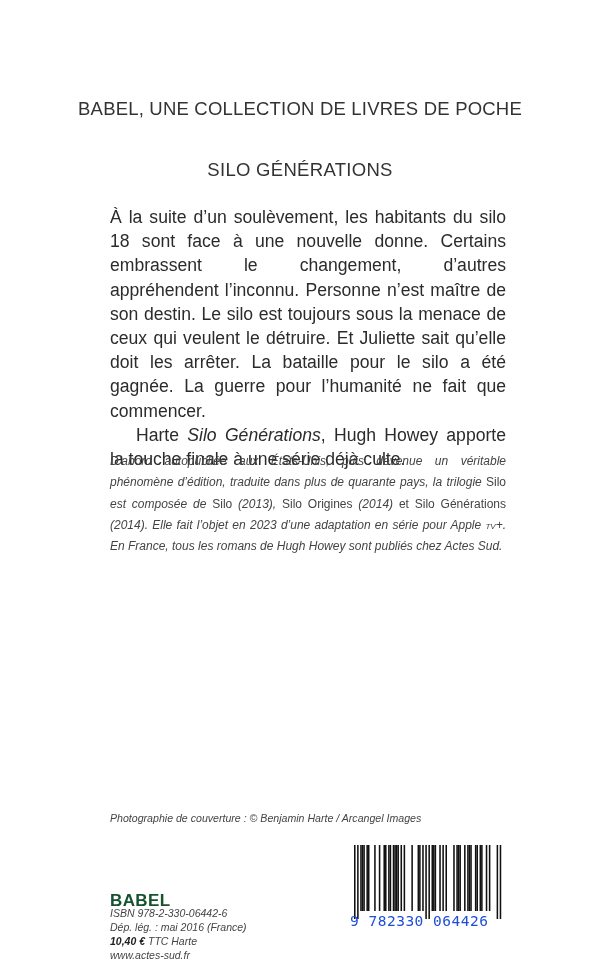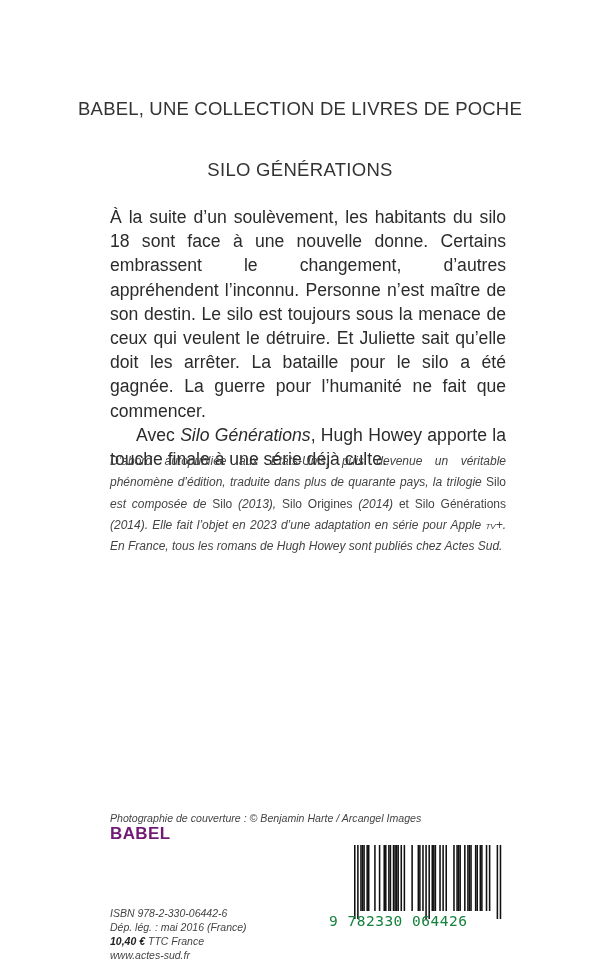--- a/index.html
+++ b/index.html
@@ -7,51 +7,51 @@
   .page { position:absolute; left:0; top:0; width:557px; height:960px; background:#fff; }
   .collection { position:absolute; left:0; width:600px; top:98px; text-align:center; font-size:18.5px; letter-spacing:0.2px; color:#333; font-family:"Liberation Sans", sans-serif; }
   .title { position:absolute; left:0; width:600px; top:159px; text-align:center; font-size:18.5px; color:#333; letter-spacing:0.3px; }
   .blurb { position:absolute; left:110px; width:396px; top:205px; font-size:17.6px; line-height:24.2px; color:#2b2b2b; text-align:justify; }
   .blurb p { margin:0; }
   .blurb p.indent { text-indent:26px; }
   .note { position:absolute; left:110px; width:396px; top:451px; font-size:12px; line-height:21.3px; color:#444; text-align:justify; font-style:italic; }
   .note .up { font-style:normal; }
   .note .sc { font-variant:small-caps; }
   .credit { position:absolute; left:110px; top:812px; font-size:10.6px; color:#444;font-style:italic; }
-  .brand { position:absolute; left:110px; top:824px; font-size:17px; font-weight:bold; color:#701a75; letter-spacing:0.4px; }
+  .brand { position:absolute; left:110px; top:891px; font-size:17px; font-weight:bold; color:#14532d; letter-spacing:0.4px; }
   .legal { position:absolute; left:110px; top:906px; font-size:10.5px; line-height:14px; color:#444; font-style:italic; }
   .legal div { white-space:nowrap; }
   .legal .price { font-weight:bold; font-style:italic; color:#222; }
   .barcode { position:absolute; left:346px; top:845px; width:165px; height:98px; }
   .barcode svg { display:block; }
-  .bc-digits { position:absolute; left:329px; top:913px; font-family:"DejaVu Sans Mono", monospace; font-size:14.5px; color:#15803d; letter-spacing:0.5px; white-space:nowrap; }
+  .bc-digits { position:absolute; left:350px; top:913px; font-family:"DejaVu Sans Mono", monospace; font-size:14.5px; color:#1d4ed8; letter-spacing:0.5px; white-space:nowrap; }
 </style>
 </head>
 <body>
 
 <div class="page">
 
   <div class="collection">BABEL, UNE COLLECTION DE LIVRES DE POCHE</div>
   <div class="title">SILO GÉNÉRATIONS</div>
 
   <div class="blurb">
     <p>À la suite d’un soulèvement, les habitants du silo 18 sont face à une nouvelle donne. Certains embrassent le changement, d’autres appréhendent l’inconnu. Personne n’est maître de son destin. Le silo est toujours sous la menace de ceux qui veulent le détruire. Et Juliette sait qu’elle doit les arrêter. La bataille pour le silo a été gagnée. La guerre pour l’humanité ne fait que commencer.</p>
-    <p class="indent"><span>Avec </span><i>Silo Générations</i><span>, Hugh Howey apporte la touche finale à une série déjà culte.</span></p>
+    <p class="indent"><span>Harte </span><i>Silo Générations</i><span>, Hugh Howey apporte la touche finale à une série déjà culte.</span></p>
   </div>
 
   <div class="note"><span>D’abord autopubliée aux États-Unis, puis devenue un véritable phénomène d’édition, traduite dans plus de quarante pays, la trilogie </span><span class="up">Silo</span><span> est composée de </span><span class="up">Silo</span><span> (2013), </span><span class="up">Silo Origines</span><span> (2014) </span><span class="up">et</span><span class="up"> Silo Générations</span><span> (2014). Elle fait l’objet en 2023 d’une adaptation en série pour Apple </span><span class="sc">tv+</span><span>. En France, tous les romans de Hugh Howey sont publiés chez Actes Sud.</span></div>
 
   <div class="credit">Photographie de couverture : © Benjamin Harte / Arcangel Images</div>
 
   <div class="brand">BABEL</div>
 
   <div class="legal">
     <div>ISBN 978-2-330-06442-6</div>
     <div>Dép. lég. : mai 2016 (France)</div>
-    <div><span class="price">10,40 €</span><span> TTC France</span></div>
+    <div><span class="price">10,40 €</span><span> TTC Harte</span></div>
     <div>www.actes-sud.fr</div>
   </div>
 
   <div class="barcode">
     <svg id="bc-svg" width="165" height="98">
         <rect x="8.00" y="0" width="1.55" height="74" fill="#111"></rect>
         <rect x="11.10" y="0" width="1.55" height="74" fill="#111"></rect>
         <rect x="14.20" y="0" width="1.55" height="66" fill="#111"></rect>
         <rect x="15.75" y="0" width="1.55" height="66" fill="#111"></rect>
         <rect x="17.30" y="0" width="1.55" height="66" fill="#111"></rect>

